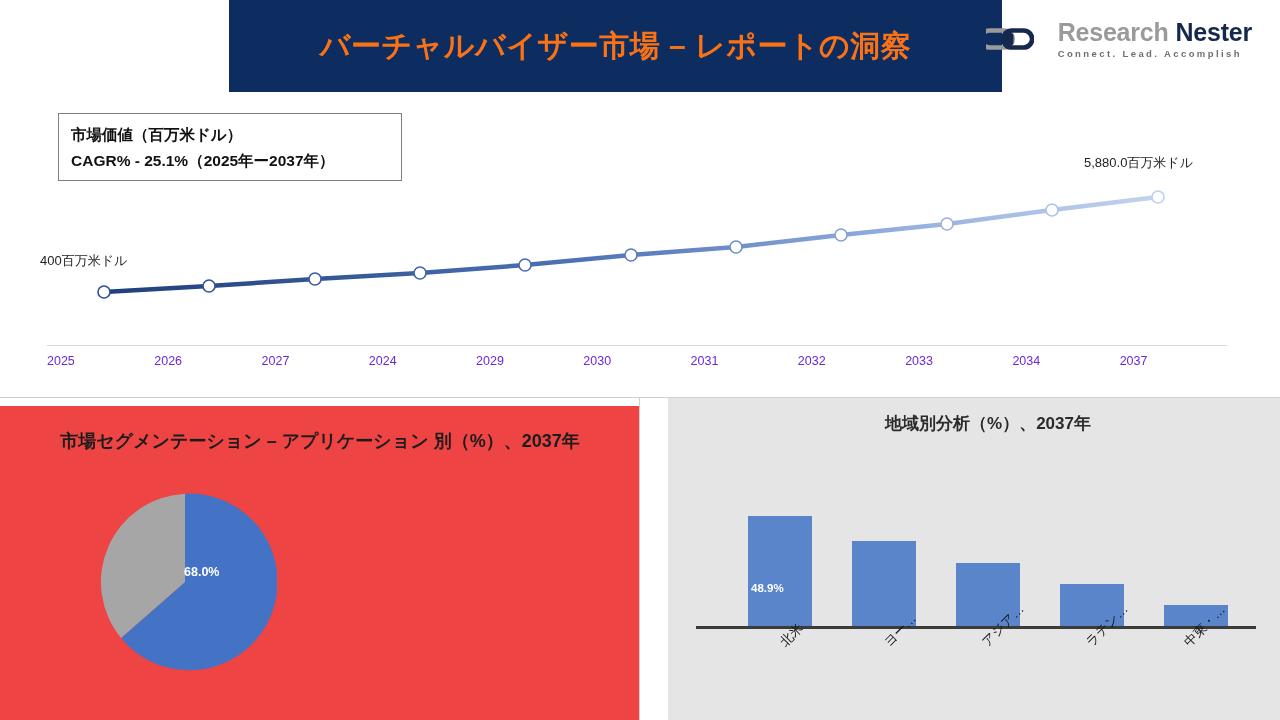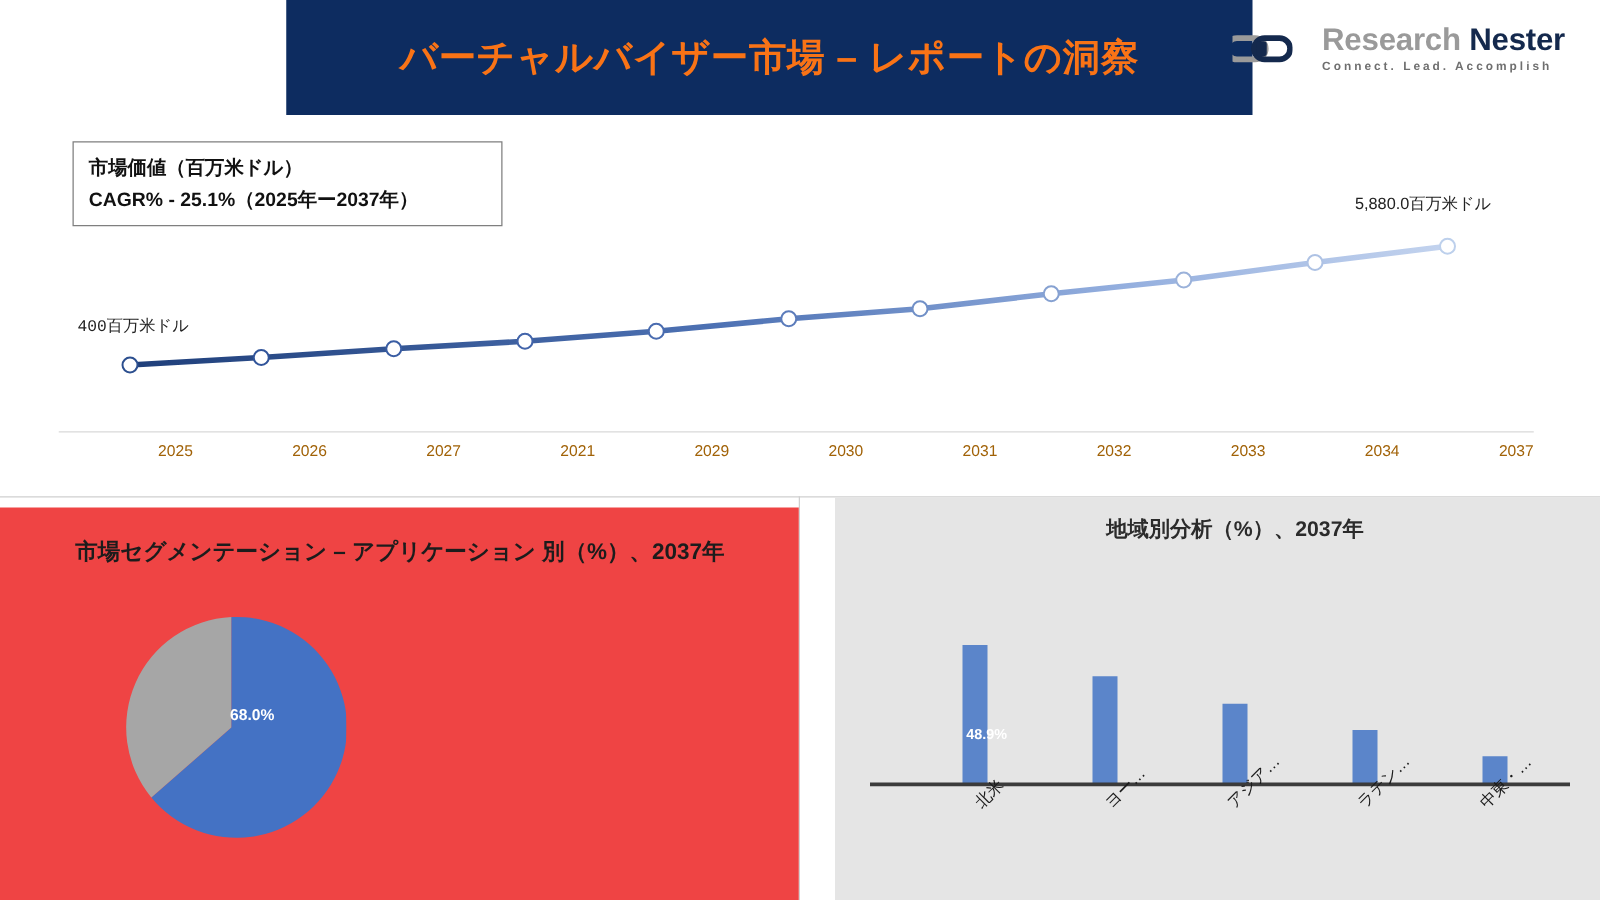--- a/index.html
+++ b/index.html
@@ -40,30 +40,30 @@
   .kpi-box {
     position: absolute; left: 58px; top: 21px; width: 344px; height: 68px;
     border: 1.5px solid #7f7f7f; background: #ffffff;
     padding: 8px 12px 0 12px;
   }
   .kpi-line { font-size: 15.5px; font-weight: 700; color: #111; line-height: 26px; white-space: nowrap; }
   .line-svg { position: absolute; left: 0; top: 0; width: 1280px; height: 305px; }
   .pt-label {
     position: absolute; font-size: 13px; color: #222; white-space: nowrap;
   }
-  .pt-label.start { left: 62px; top: 160px; font-family: Liberation Mono, monospace; }
+  .pt-label.start { left: 40px; top: 160px; }
   .pt-label.end   { left: 1084px; top: 62px; }
   .axis-rule {
     position: absolute; left: 47px; top: 253px; width: 1180px; height: 1px; background: #d9d9d9;
   }
   .xticks {
     position: absolute; left: 47px; top: 262px; width: 1180px;
     display: flex;
   }
-  .xtick { flex: 1 1 0; text-align: right; font-size: 12.5px; color: #a16207; }
+  .xtick { flex: 1 1 0; text-align: left; font-size: 12.5px; color: #6d28d9; }
 
   
   .hdivider { position: absolute; left: 0; top: 397px; width: 1280px; height: 1px; background: #cfcfcf; }
   .vdivider { position: absolute; left: 639px; top: 397px; width: 1px; height: 323px; background: #cfcfcf; }
 
   
   .pie-panel { position: absolute; left: 0; top: 406px; width: 639px; height: 322px; background: #ef4444; padding-left: 30px; }
   .pie-title {
     position: absolute; left: 40px; top: 18px; width: 560px;
     text-align: center; font-size: 18px; font-weight: 700; color: #1c1c1c;
@@ -77,21 +77,21 @@
 
   
   .bar-panel { position: absolute; left: 668px; top: 398px; width: 640px; height: 322px; background: #e5e5e5; }
   .bar-title {
     position: absolute; left: 0; top: 14px; width: 640px; text-align: center;
     font-size: 17px; font-weight: 700; color: #2b2b2b;
   }
   .bar-area { position: absolute; left: 60px; top: 70px; width: 520px; height: 160px; }
   .bars { position: absolute; left: 0; bottom: 0; width: 520px; height: 158px; display: flex; align-items: flex-end; }
   .bar-slot { flex: 1 1 0; display: flex; flex-direction: column; align-items: center; justify-content: flex-end; height: 100%; position: relative; }
-  .bar { width: 20px; background: #5b85ca; position: relative; }
+  .bar { width: 64px; background: #5b85ca; position: relative; }
   .bar-value {
     position: absolute; left: 3px; bottom: 34px;
     font-size: 11.5px; font-weight: 700; color: #ffffff; white-space: nowrap;
   }
   .bar-baseline { position: absolute; left: 28px; top: 228px; width: 560px; height: 3px; background: #3b3b3b; }
   .bar-xlabels { position: absolute; left: 60px; top: 232px; width: 520px; height: 70px; }
   .bar-xlabel {
     position: absolute; font-size: 13px; color: #1a1a1a; white-space: nowrap;
     transform: rotate(-45deg); transform-origin: left top;
   }
@@ -153,21 +153,21 @@
     </svg>
 
     <div class="pt-label start">400百万米ドル</div>
     <div class="pt-label end">5,880.0百万米ドル</div>
 
     <div class="axis-rule"></div>
     <div class="xticks">
       <div class="xtick">2025</div>
       <div class="xtick">2026</div>
       <div class="xtick">2027</div>
-      <div class="xtick">2021</div>
+      <div class="xtick">2024</div>
       <div class="xtick">2029</div>
       <div class="xtick">2030</div>
       <div class="xtick">2031</div>
       <div class="xtick">2032</div>
       <div class="xtick">2033</div>
       <div class="xtick">2034</div>
       <div class="xtick">2037</div>
     </div>
   </div>
 

